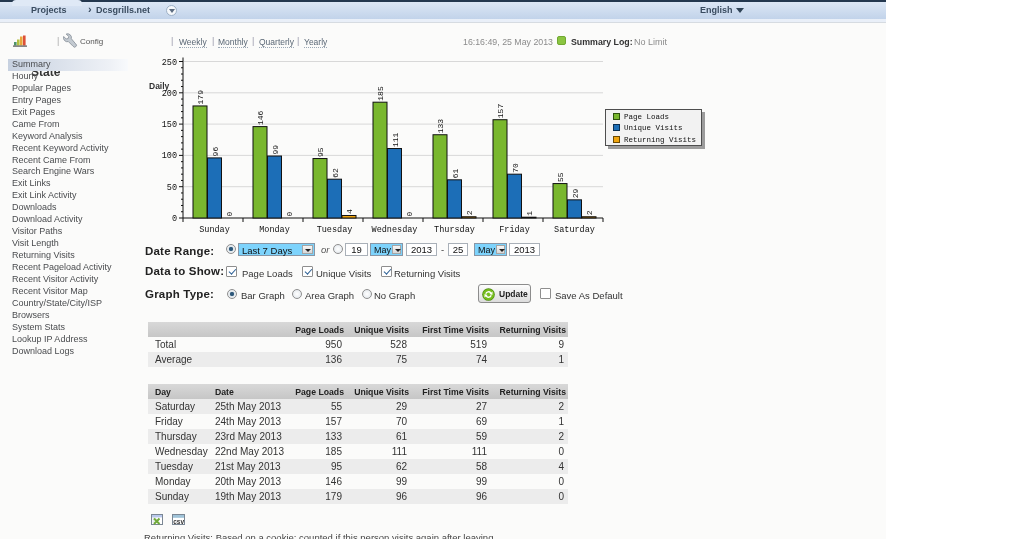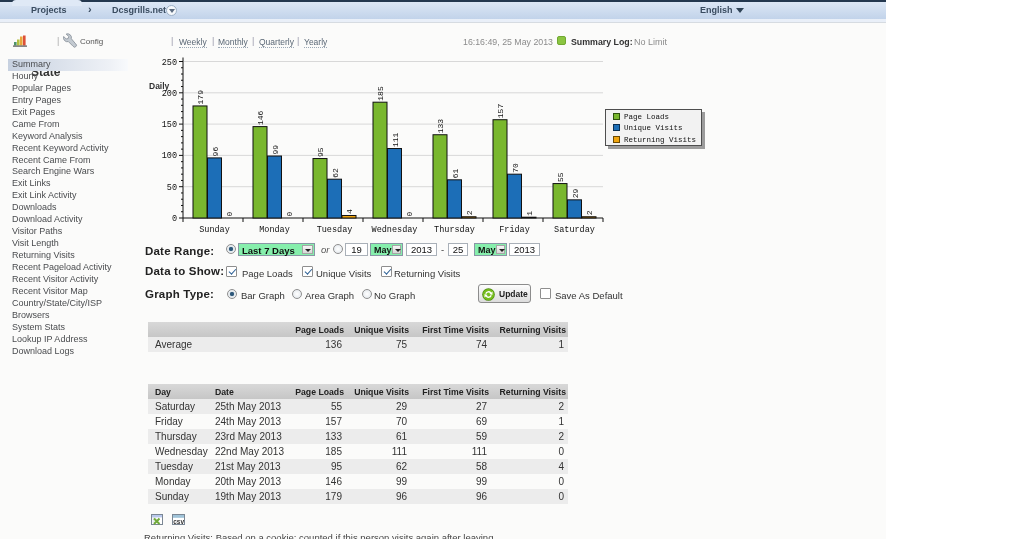--- a/index.html
+++ b/index.html
@@ -38,21 +38,21 @@
 #legend{position:absolute;left:605px;top:108.5px;width:97px;height:37px;background:#f2f2f2;border:1px solid #4e4e4e;box-shadow:3px 3px 0 #9c9c9c;padding:2.5px 0 0 7px;}
 #legend .row{height:11.4px;line-height:11.4px;margin:0;font-family:"Liberation Mono",monospace;font-size:7.5px;color:#111;white-space:nowrap;}
 #legend .sw{display:inline-block;width:7px;height:7px;vertical-align:-1px;margin-right:4px;}
 
 .lbl{position:absolute;font-size:11.5px;font-weight:bold;color:#222;letter-spacing:0.2px;}
 .ctxt{position:absolute;font-size:9.5px;color:#333;}
 .radio{position:absolute;width:10px;height:10px;border-radius:50%;border:1px solid #8e8e8e;background:radial-gradient(#fff, #dfe5ea);}
 .radio.on:after{content:"";position:absolute;left:2px;top:2px;width:4px;height:4px;border-radius:50%;background:#2c5779;box-shadow:0 0 1px #2c5779;}
 .check{position:absolute;width:11px;height:11px;border:1px solid #8e8e8e;background:#fff;border-radius:1px;}
 .check.on:after{content:"";position:absolute;left:1.5px;top:2px;width:5.5px;height:3px;border-left:1.6px solid #2b5f94;border-bottom:1.6px solid #2b5f94;transform:rotate(-48deg);}
-.selbox{position:absolute;height:13px;border:1px solid #8996a5;background:#86efac;font-size:9.5px;color:#111;font-weight:bold;}
+.selbox{position:absolute;height:13px;border:1px solid #8996a5;background:#7dd3fc;font-size:9.5px;color:#111;}
 .selbox .stx{position:absolute;left:3px;top:0.5px;white-space:nowrap;}
 .selbox .sbtn{position:absolute;right:1px;top:1px;bottom:1px;width:11px;background:linear-gradient(#f7f7f7,#d7d7d7);border:1px solid #a5a5a5;}
 .selbox .sbtn:after{content:"";position:absolute;left:2px;top:3px;border-left:3px solid transparent;border-right:3px solid transparent;border-top:3.5px solid #222;}
 .inbox{position:absolute;height:13px;border:1px solid #a9b0b8;background:#fff;font-size:9.5px;color:#111;text-align:center;line-height:11px;}
 #updbtn{position:absolute;left:478px;top:284px;width:53px;height:19px;border:1px solid #8c8c8c;border-radius:3px;background:linear-gradient(#fdfdfd,#dcdcdc);}
 #updbtn .ic{position:absolute;left:3px;top:2.5px;width:13px;height:13px;}
 #updbtn .t{position:absolute;left:20px;top:4px;font-size:8.5px;font-weight:bold;color:#222;}
 
 table{border-collapse:collapse;table-layout:fixed;}
 #t1,#t2{position:absolute;left:148px;width:420px;}
@@ -73,21 +73,21 @@
 </head>
 <body>
 <div id="page">
   <div id="navy"></div>
   <div id="bluebar"></div>
   <div id="bluebar2"></div>
   <div id="bluebarline"></div>
   <div id="ptab"></div>
   <span class="tbtxt" style="left:31px;">Projects</span>
   <span id="arrow1">›</span>
-  <span class="tbtxt" style="left:112px;text-align:center;">Dcsgrills.net</span>
+  <span class="tbtxt" style="left:96px;text-align:center;">Dcsgrills.net</span>
   <span id="ddcirc"></span>
   <span class="tbtxt" style="left:700px;">English</span>
   <span id="engarr"></span>
 
   <svg id="statico" viewBox="0 0 15 12">
     <rect x="1" y="7" width="2.6" height="3.5" fill="#4f9468"></rect>
     <rect x="4" y="4.5" width="2.6" height="6" fill="#b4c040"></rect>
     <rect x="7" y="1.5" width="2.6" height="9" fill="#e8a63c"></rect>
     <rect x="10" y="0.5" width="2.6" height="10" fill="#dd5038"></rect>
     <rect x="0" y="10.5" width="14" height="1.2" fill="#555"></rect>
@@ -301,20 +301,27 @@
         <col style="width:77px">
       </colgroup>
     <tbody>
         <tr>
           <th class="l"></th>
           <th class="n">Page Loads</th>
           <th class="n">Unique Visits</th>
           <th class="n">First Time Visits</th>
           <th class="n">Returning Visits</th>
         </tr>
+    <tr>
+          <td class="l">Total</td>
+          <td class="n">950</td>
+          <td class="n">528</td>
+          <td class="n">519</td>
+          <td class="n">9</td>
+        </tr>
     <tr class="g">
           <td class="l">Average</td>
           <td class="n">136</td>
           <td class="n">75</td>
           <td class="n">74</td>
           <td class="n">1</td>
         </tr>
   </tbody>
     </table>
 

